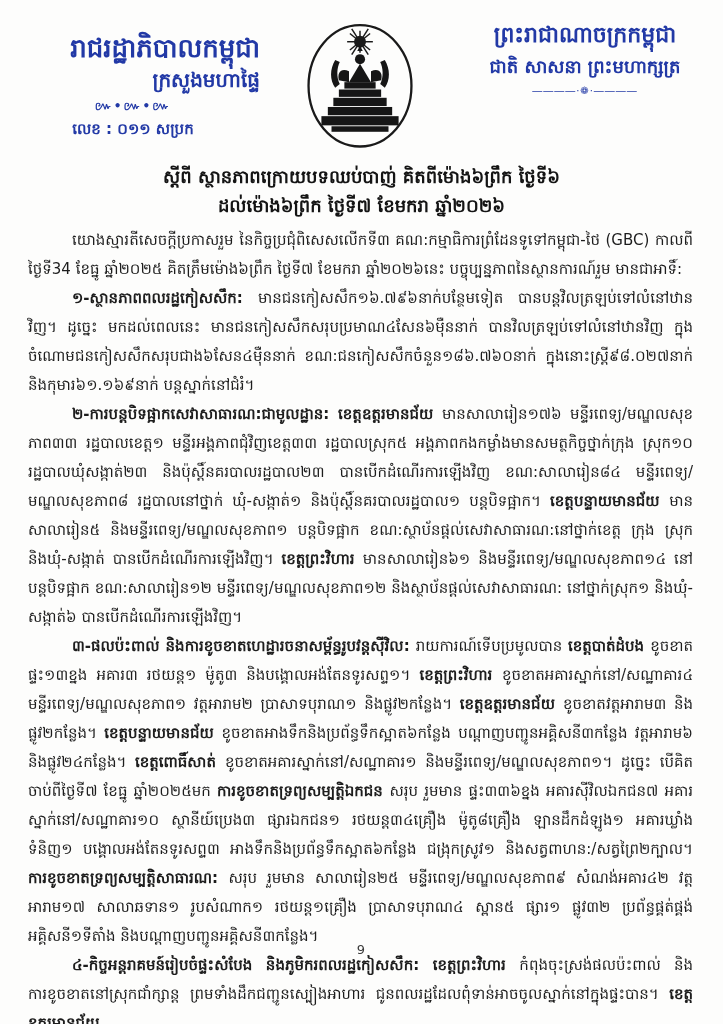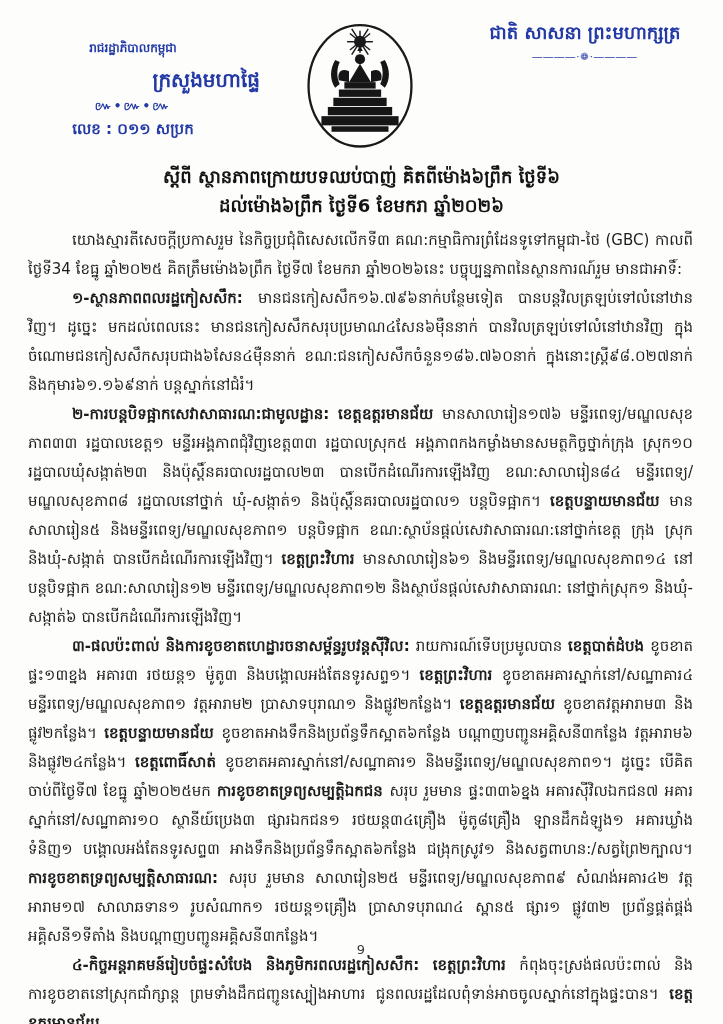--- a/index.html
+++ b/index.html
@@ -16,21 +16,21 @@
   
   .letterhead {
     display:flex;
     align-items:flex-start;
     padding:14px 6px 0 6px;
   }
   .lh-left  { width:254px; text-align:center; padding-top:18px; }
   .lh-center{ width:200px; text-align:center; }
   .lh-right { width:250px; text-align:center; padding-top:4px; }
   .blue { color:#2239a6; }
-  .gov-line1 { font-size:12px; font-weight:bold; line-height:32px; }
+  .gov-line1 { font-size:26px; font-weight:bold; line-height:32px;text-align:right; }
   .gov-line2 { font-size:20px; font-weight:bold; line-height:32px;text-align:right; }
   .orn-small { font-size:12px; font-weight:bold; line-height:20px; letter-spacing:2px; }
   .doc-number { font-size:15px; font-weight:600; line-height:26px; }
   .kingdom-line1 { font-size:22px; font-weight:bold; line-height:34px; }
   .kingdom-line2 { font-size:18px; font-weight:bold; line-height:30px; }
   .divider-orn { font-size:10px; line-height:18px; letter-spacing:1px; }
   .seal-wrap { display:inline-block; margin-top:2px; }
   
   .title-block { text-align:center; margin-top:6px; }
   .title-line { font-weight:bold; color:#141414; }
@@ -104,29 +104,30 @@
           <rect x="52" y="80" width="46" height="8" fill="#161616"></rect>
           <rect x="46" y="89" width="58" height="9" fill="#161616"></rect>
           <rect x="40" y="99" width="70" height="9" fill="#161616"></rect>
           <rect x="33" y="109" width="84" height="10" fill="#161616"></rect>
           <rect x="44" y="120" width="62" height="6" fill="#161616"></rect>
         </svg>
       </span>
     </div>
 
     <div class="lh-right blue">
+      <div class="kingdom-line1">ព្រះរាជាណាចក្រកម្ពុជា</div>
       <div class="kingdom-line2">ជាតិ សាសនា ព្រះមហាក្សត្រ</div>
       <div class="divider-orn">――――·❁·――――</div>
     </div>
 
   </div>
 
   <div class="title-block">
     <div class="title-line title-line2">ស្តីពី ស្ថានភាពក្រោយបទឈប់បាញ់ គិតពីម៉ោង៦ព្រឹក ថ្ងៃទី៦</div>
-    <div class="title-line title-line3">ដល់ម៉ោង៦ព្រឹក ថ្ងៃទី6 ខែមករា ឆ្នាំ២០២៦</div>
+    <div class="title-line title-line3">ដល់ម៉ោង៦ព្រឹក ថ្ងៃទី៧ ខែមករា ឆ្នាំ២០២៦</div>
   </div>
 
   <div class="doc-body" id="doc-body">
       <p class="para"><span>យោងស្មារតីសេចក្តីប្រកាសរួម នៃកិច្ចប្រជុំពិសេសលើកទី៣ គណ:កម្មាធិការព្រំដែនទូទៅកម្ពុជា-ថៃ (GBC) កាលពីថ្ងៃទី34 ខែធ្នូ ឆ្នាំ២០២៥ គិតត្រឹមម៉ោង៦ព្រឹក ថ្ងៃទី៧ ខែមករា ឆ្នាំ២០២៦នេះ បច្ចុប្បន្នភាពនៃស្ថានការណ៍រួម មានជាអាទិ៍:</span></p>
       <p class="para"><span class="b">១-ស្ថានភាពពលរដ្ឋកៀសសឹក: </span><span>មានជនកៀសសឹក១៦.៧៩៦នាក់បន្ថែមទៀត បានបន្តវិលត្រឡប់ទៅលំនៅឋានវិញ។ ដូច្នេះ មកដល់ពេលនេះ មានជនកៀសសឹកសរុបប្រមាណ៤សែន៦ម៉ឺននាក់ បានវិលត្រឡប់ទៅលំនៅឋានវិញ ក្នុងចំណោមជនកៀសសឹកសរុបជាង៦សែន៤ម៉ឺននាក់ ខណ:ជនកៀសសឹកចំនួន១៨៦.៧៦០នាក់ ក្នុងនោះស្ត្រី៩៨.០២៧នាក់ និងកុមារ៦១.១៦៩នាក់ បន្តស្នាក់នៅជំរំ។</span></p>
       <p class="para"><span class="b">២-ការបន្តបិទផ្អាកសេវាសាធារណ:ជាមូលដ្ឋាន: </span><span class="b">ខេត្តឧត្តរមានជ័យ </span><span>មានសាលារៀន១៧៦ មន្ទីរពេទ្យ/មណ្ឌលសុខភាព៣៣ រដ្ឋបាលខេត្ត១ មន្ទីរអង្គភាពជុំវិញខេត្ត៣៣ រដ្ឋបាលស្រុក៥ អង្គភាពកងកម្លាំងមានសមត្ថកិច្ចថ្នាក់ក្រុង ស្រុក១០ រដ្ឋបាលឃុំសង្កាត់២៣ និងប៉ុស្តិ៍នគរបាលរដ្ឋបាល២៣ បានបើកដំណើរការឡើងវិញ ខណ:សាលារៀន៨៤ មន្ទីរពេទ្យ/មណ្ឌលសុខភាព៨ រដ្ឋបាលនៅថ្នាក់ ឃុំ-សង្កាត់១ និងប៉ុស្តិ៍នគរបាលរដ្ឋបាល១ បន្តបិទផ្អាក។ </span><span class="b">ខេត្តបន្ទាយមានជ័យ </span><span>មានសាលារៀន៥ និងមន្ទីរពេទ្យ/មណ្ឌលសុខភាព១ បន្តបិទផ្អាក ខណ:ស្ថាប័នផ្តល់សេវាសាធារណ:នៅថ្នាក់ខេត្ត ក្រុង ស្រុក និងឃុំ-សង្កាត់ បានបើកដំណើរការឡើងវិញ។ </span><span class="b">ខេត្តព្រះវិហារ </span><span>មានសាលារៀន៦១ និងមន្ទីរពេទ្យ/មណ្ឌលសុខភាព១៤ នៅបន្តបិទផ្អាក ខណ:សាលារៀន១២ មន្ទីរពេទ្យ/មណ្ឌលសុខភាព១២ និងស្ថាប័នផ្តល់សេវាសាធារណ: នៅថ្នាក់ស្រុក១ និងឃុំ-សង្កាត់៦ បានបើកដំណើរការឡើងវិញ។</span></p>
       <p class="para"><span class="b">៣-ផលប៉ះពាល់ និងការខូចខាតហេដ្ឋារចនាសម្ព័ន្ធរូបវន្តស៊ីវិល: </span><span>រាយការណ៍ទើបប្រមូលបាន </span><span class="b">ខេត្តបាត់ដំបង </span><span>ខូចខាតផ្ទះ១៣ខ្នង អគារ៣ រថយន្ត១ ម៉ូតូ៣ និងបង្គោលអង់តែនទូរសព្ទ១។ </span><span class="b">ខេត្តព្រះវិហារ </span><span>ខូចខាតអគារស្នាក់នៅ/សណ្ឋាគារ៤ មន្ទីរពេទ្យ/មណ្ឌលសុខភាព១ វត្តអារាម២ ប្រាសាទបុរាណ១ និងផ្លូវ២កន្លែង។ </span><span class="b">ខេត្តឧត្តរមានជ័យ </span><span>ខូចខាតវត្តអារាម៣ និងផ្លូវ២កន្លែង។ </span><span class="b">ខេត្តបន្ទាយមានជ័យ </span><span>ខូចខាតអាងទឹកនិងប្រព័ន្ធទឹកស្អាត៦កន្លែង បណ្តាញបញ្ជូនអគ្គិសនី៣កន្លែង វត្តអារាម៦ និងផ្លូវ២៤កន្លែង។ </span><span class="b">ខេត្តពោធិ៍សាត់ </span><span>ខូចខាតអគារស្នាក់នៅ/សណ្ឋាគារ១ និងមន្ទីរពេទ្យ/មណ្ឌលសុខភាព១។ ដូច្នេះ បើគិតចាប់ពីថ្ងៃទី៧ ខែធ្នូ ឆ្នាំ២០២៥មក </span><span class="b">ការខូចខាតទ្រព្យសម្បត្តិឯកជន </span><span>សរុប រួមមាន ផ្ទះ៣៣៦ខ្នង អគារស៊ីវិលឯកជន៧ អគារស្នាក់នៅ/សណ្ឋាគារ១០ ស្ថានីយ៍ប្រេង៣ ផ្សារឯកជន១ រថយន្ត៣៤គ្រឿង ម៉ូតូ៨គ្រឿង ឡានដឹកដំឡូង១ អគារឃ្លាំងទំនិញ១ បង្គោលអង់តែនទូរសព្ទ៣ អាងទឹកនិងប្រព័ន្ធទឹកស្អាត៦កន្លែង ជង្រុកស្រូវ១ និងសត្វពាហន:/សត្វព្រៃ២ក្បាល។ </span><span class="b">ការខូចខាតទ្រព្យសម្បត្តិសាធារណ: </span><span>សរុប រួមមាន សាលារៀន២៥ មន្ទីរពេទ្យ/មណ្ឌលសុខភាព៩ សំណង់អគារ៤២ វត្តអារាម១៧ សាលាឆទាន១ រូបសំណាក១ រថយន្ត១គ្រឿង ប្រាសាទបុរាណ៤ ស្ពាន៥ ផ្សារ១ ផ្លូវ៣២ ប្រព័ន្ធផ្គត់ផ្គង់អគ្គិសនី១ទីតាំង និងបណ្តាញបញ្ជូនអគ្គិសនី៣កន្លែង។</span></p>
       <p class="para"><span class="b">៤-កិច្ចអន្តរាគមន៍រៀបចំផ្ទះសំបែង និងភូមិករពលរដ្ឋកៀសសឹក: </span><span class="b">ខេត្តព្រះវិហារ </span><span>កំពុងចុះស្រង់ផលប៉ះពាល់ និងការខូចខាតនៅស្រុកជាំក្សាន្ត ព្រមទាំងដឹកជញ្ជូនស្បៀងអាហារ ជូនពលរដ្ឋដែលពុំទាន់អាចចូលស្នាក់នៅក្នុងផ្ទះបាន។ </span><span class="b">ខេត្តឧត្តរមានជ័យ </span></p>
     </div>
 

